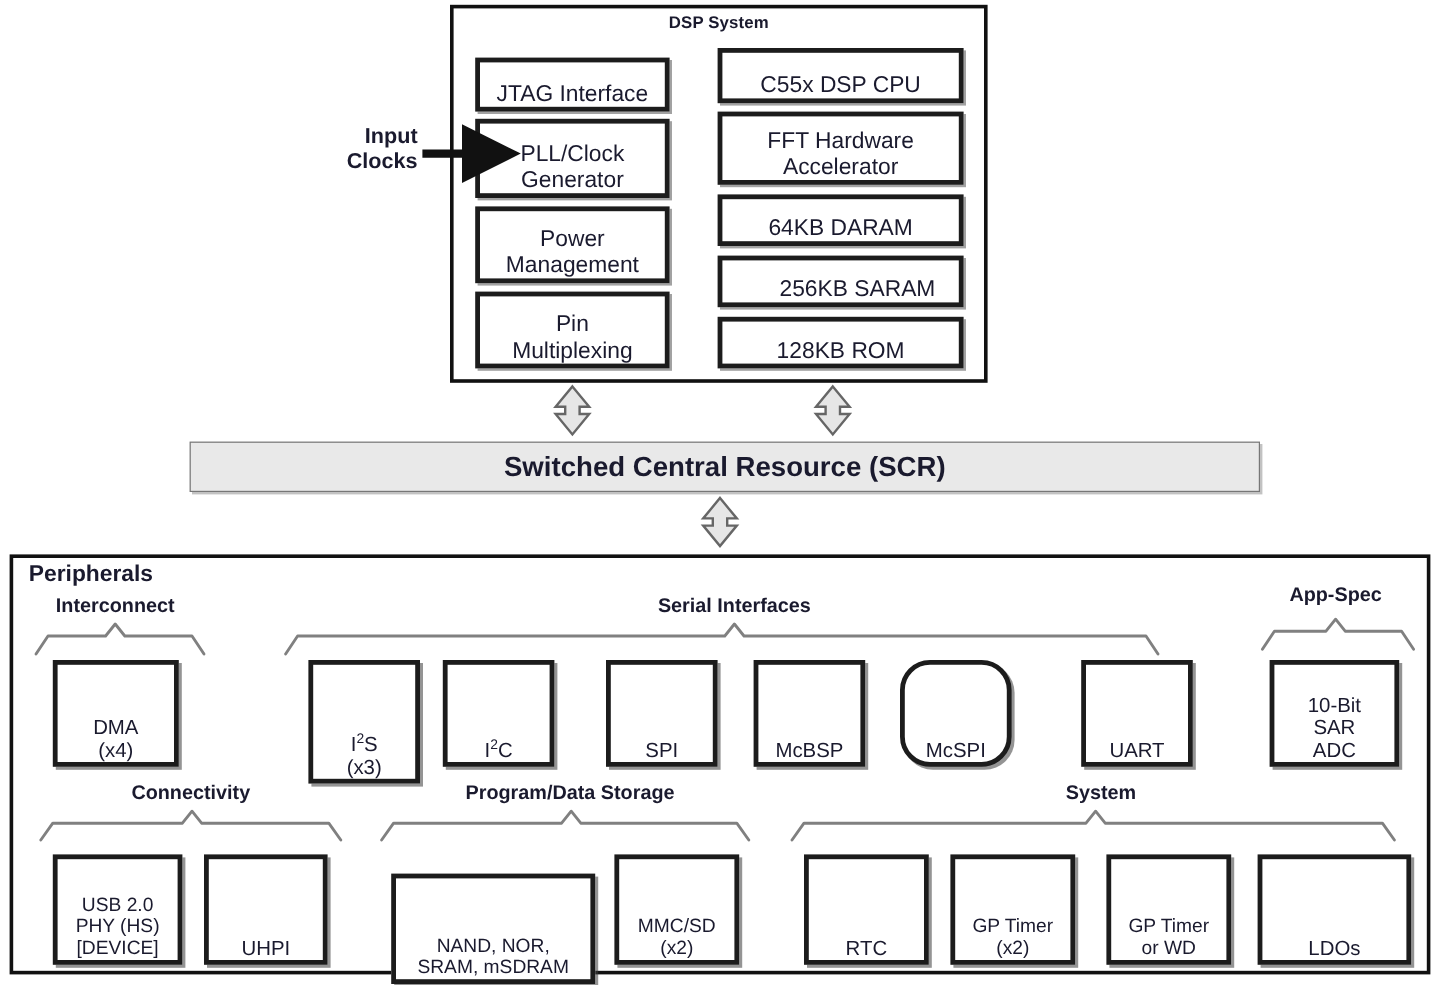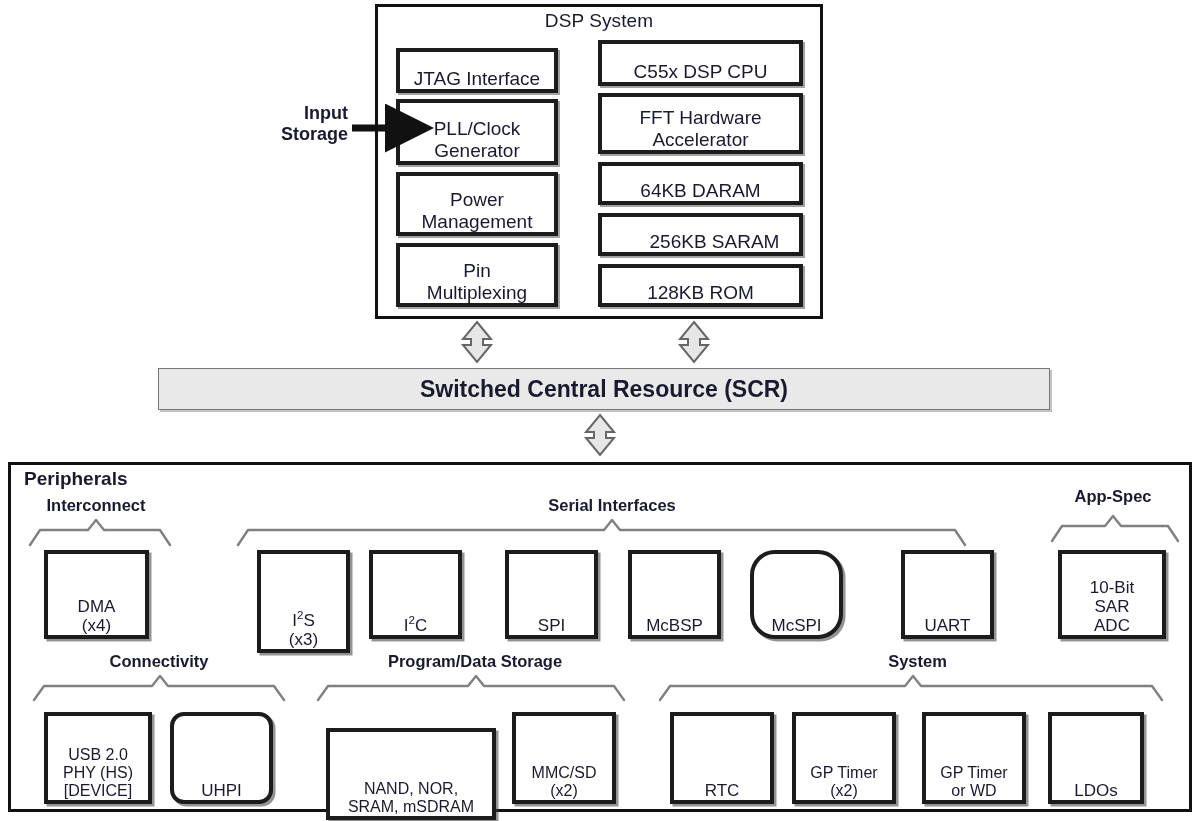--- a/index.html
+++ b/index.html
@@ -16,21 +16,21 @@
   
   .box{border:4px solid #1c1c1c;background:#fff;
        display:flex;align-items:flex-end;justify-content:center;text-align:center;
        box-shadow:2.5px 2.5px 0 rgba(60,60,60,.55);}
   .box .lbl{line-height:1.12;padding:0 3px;}
 
   
   .box.dsp{border-width:4px;box-shadow:2px 2px 0 rgba(70,70,70,.5);}
 
   
-  .t-title{font-weight:normal;font-size:19px;letter-spacing:.1px;}
+  .t-title{font-weight:bold;font-size:14px;letter-spacing:.1px;}
   .t-dsp{font-size:19px;}
   .t-group{font-weight:bold;font-size:16.5px;}
   .t-periph{font-weight:bold;font-size:19px;}
   .t-scr{font-weight:bold;font-size:23px;}
   .t-blk{font-size:17px;}
   .t-blk-sm{font-size:16px;}
   .t-io{font-weight:bold;font-size:18px;line-height:1.18;text-align:right;}
   sup{font-size:.68em;vertical-align:super;line-height:0;}
 
   
@@ -94,21 +94,21 @@
   <div class="abs box dsp" style="left:598px;top:213px;width:205px;height:43px;padding-left:28px;">
     <span class="lbl t-dsp">256KB SARAM</span>
   </div>
 
   <div class="abs box dsp" style="left:598px;top:264px;width:205px;height:43px;">
     <span class="lbl t-dsp">128KB ROM</span>
   </div>
 
   <div class="abs t-io" style="left:258px;top:103px;width:90px;">
     <span>Input</span><br>
-    <span>Storage</span>
+    <span>Clocks</span>
   </div>
 
   <div class="abs scrbar" style="left:158px;top:368px;width:892px;height:42px;">
     <span class="t-scr">Switched Central Resource (SCR)</span>
   </div>
 
   <div class="abs frame" style="left:8px;top:462px;width:1184px;height:350px;"></div>
 
   <div class="abs t-periph" style="left:24px;top:468px;">Peripherals</div>
 
@@ -169,21 +169,21 @@
   </div>
 
   <div class="abs box" style="left:44px;top:712px;width:108px;height:92px;">
     <span class="lbl t-blk-sm">
       <span>USB 2.0</span><br>
       <span>PHY (HS)</span><br>
       <span>[DEVICE]</span>
     </span>
   </div>
 
-  <div class="abs box" style="left:170px;top:712px;width:103px;height:92px;border-radius:14px;">
+  <div class="abs box" style="left:170px;top:712px;width:103px;height:92px;">
     <span class="lbl t-blk">UHPI</span>
   </div>
 
   <div class="abs box" style="left:326px;top:728px;width:170px;height:92px;">
     <span class="lbl t-blk-sm">
       <span>NAND, NOR,</span><br>
       <span>SRAM, mSDRAM</span>
     </span>
   </div>
 
@@ -205,21 +205,21 @@
     </span>
   </div>
 
   <div class="abs box" style="left:922px;top:712px;width:104px;height:92px;">
     <span class="lbl t-blk-sm">
       <span>GP Timer</span><br>
       <span>or WD</span>
     </span>
   </div>
 
-  <div class="abs box" style="left:1048px;top:712px;width:96px;height:92px;">
+  <div class="abs box" style="left:1048px;top:712px;width:128px;height:92px;">
     <span class="lbl t-blk">LDOs</span>
   </div>
 
   <svg class="overlay" viewBox="0 0 1200 821">
     <defs>
 
       <g id="dbl-arrow">
         <path d="M 0 0 L 14 17 L 6 17 L 6 23 L 14 23 L 0 40 L -14 23 L -6 23 L -6 17 L -14 17 Z" fill="#e6e6e6" stroke="#666" stroke-width="2" stroke-linejoin="miter"></path>
       </g>
 

